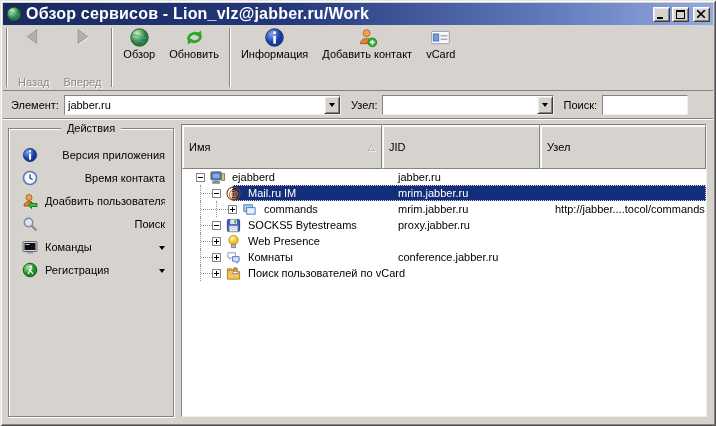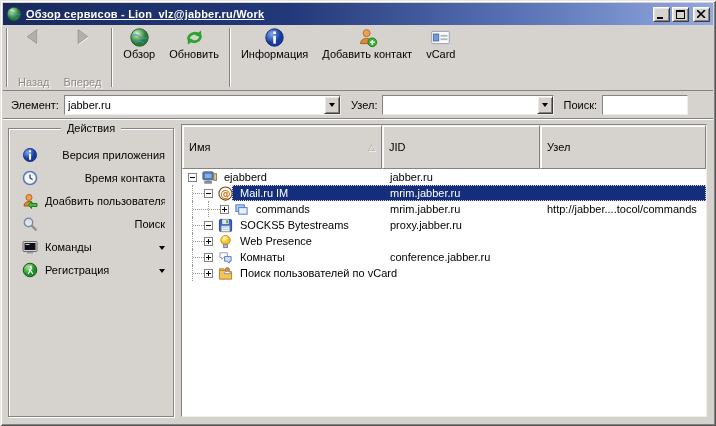--- a/index.html
+++ b/index.html
@@ -9,22 +9,22 @@
   #window { width:716px; height:426px; background:#d6d3ce; padding:3px;
     box-shadow: inset 1px 1px 0 #e9e6e1, inset -1px -1px 0 #55534f,
                 inset 2px 2px 0 #fff,    inset -2px -2px 0 #848284;
     display:flex; flex-direction:column; }
 
   
   .titlebar { height:22px; flex:0 0 22px; display:flex; align-items:center;
     background:linear-gradient(90deg,#182a5e 0%, #23387a 40%, #5d77b8 75%, #93a9e2 100%);
     padding:0 3px; }
   .titlebar .appicon { width:16px; height:16px; margin-right:4px; flex:0 0 16px; }
-  .titlebar .ttext { color:#fff; font-weight:bold; font-size:11px; white-space:nowrap;
-    overflow:hidden; flex:1; letter-spacing:.2px;text-decoration:underline; }
+  .titlebar .ttext { color:#fff; font-weight:bold; font-size:16px; white-space:nowrap;
+    overflow:hidden; flex:1; letter-spacing:.2px; }
   .winbtn { width:17px; height:15px; margin-left:2px; background:#d6d3ce; position:relative;
     border:1px solid; border-color:#fff #403e3c #403e3c #fff;
     box-shadow: inset 1px 1px 0 #ece9e4, inset -1px -1px 0 #848284;
     display:flex; align-items:center; justify-content:center; }
   .winbtn svg { display:block; }
 
   
   .toolbar { flex:0 0 37px; display:flex; align-items:stretch; padding:1px 2px 1px 0;
     border-bottom:1px solid #848284; box-shadow:0 1px 0 #fff; background:#d6d3ce; }
   .tb-sep { width:2px; margin:2px 3px; border-left:1px solid #848284; border-right:1px solid #fff; }
@@ -71,21 +71,21 @@
   
   .tablewrap { flex:1; background:#fff; border:1px solid; border-color:#848284 #f0eee9 #f0eee9 #848284;
     box-shadow: inset 1px 1px 0 #55524e; display:flex; flex-direction:column; overflow:hidden; }
   .thead { display:flex; flex:0 0 20px; background:#d6d3ce; }
   .hcell { display:flex; align-items:center; padding:15px 6px; background:#d6d3ce;
     border:1px solid; border-color:#f4f2ee #848284 #848284 #f4f2ee;
     box-shadow: inset 1px 1px 0 #fff; overflow:hidden; white-space:nowrap; }
   .hcell .sort { margin-left:auto; color:#a8a49c; font-size:9px; line-height:9px;
     text-shadow:1px 1px 0 #fff; }
   .tbody { flex:1; position:relative; overflow:hidden; background:#fff; }
-  .trow { display:flex; height:16px; position:relative; align-items:center; }
+  .trow { display:flex; height:16px; position:relative; align-items:center;padding-left:8px; }
   .cell { height:16px; display:flex; align-items:center; white-space:nowrap; overflow:hidden; position:relative; z-index:2; }
   .cell.jid { padding-left:8px; }
   .cell.node { padding-left:7px; }
   .namewrap { position:relative; display:flex; align-items:center; height:16px; width:100%; }
   .guide { position:absolute; top:0; bottom:0; border-left:1px dotted #9a978f; z-index:1; }
   .hstub { position:absolute; top:8px; border-top:1px dotted #9a978f; z-index:1; }
   .expand { width:9px; height:9px; flex:0 0 9px; background:#fff; border:1px solid #848284;
     position:relative; z-index:3; }
   .expand .h { position:absolute; left:1px; top:3px; width:5px; height:1px; background:#000; }
   .expand .v { position:absolute; left:3px; top:1px; width:1px; height:5px; background:#000; }

